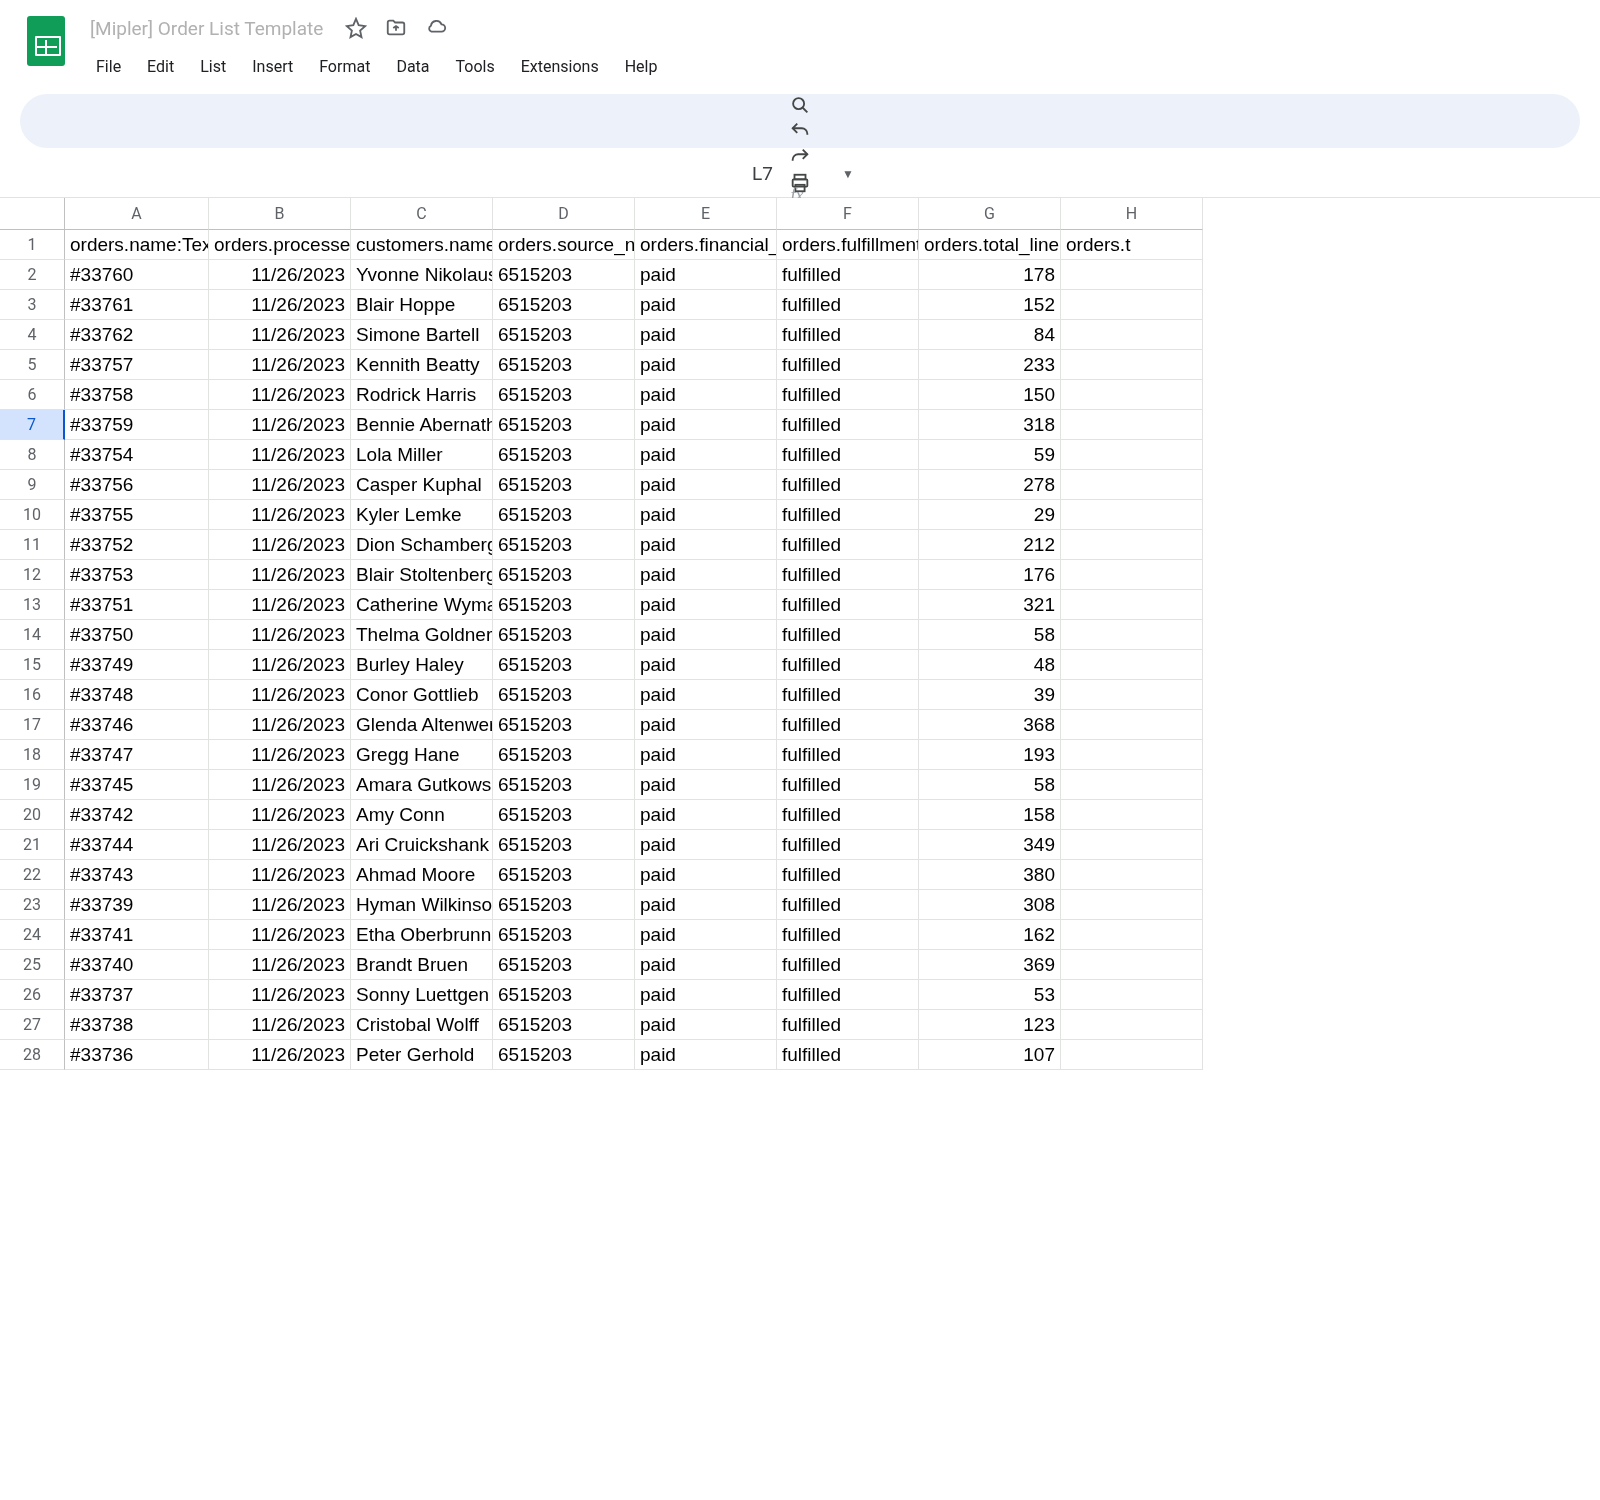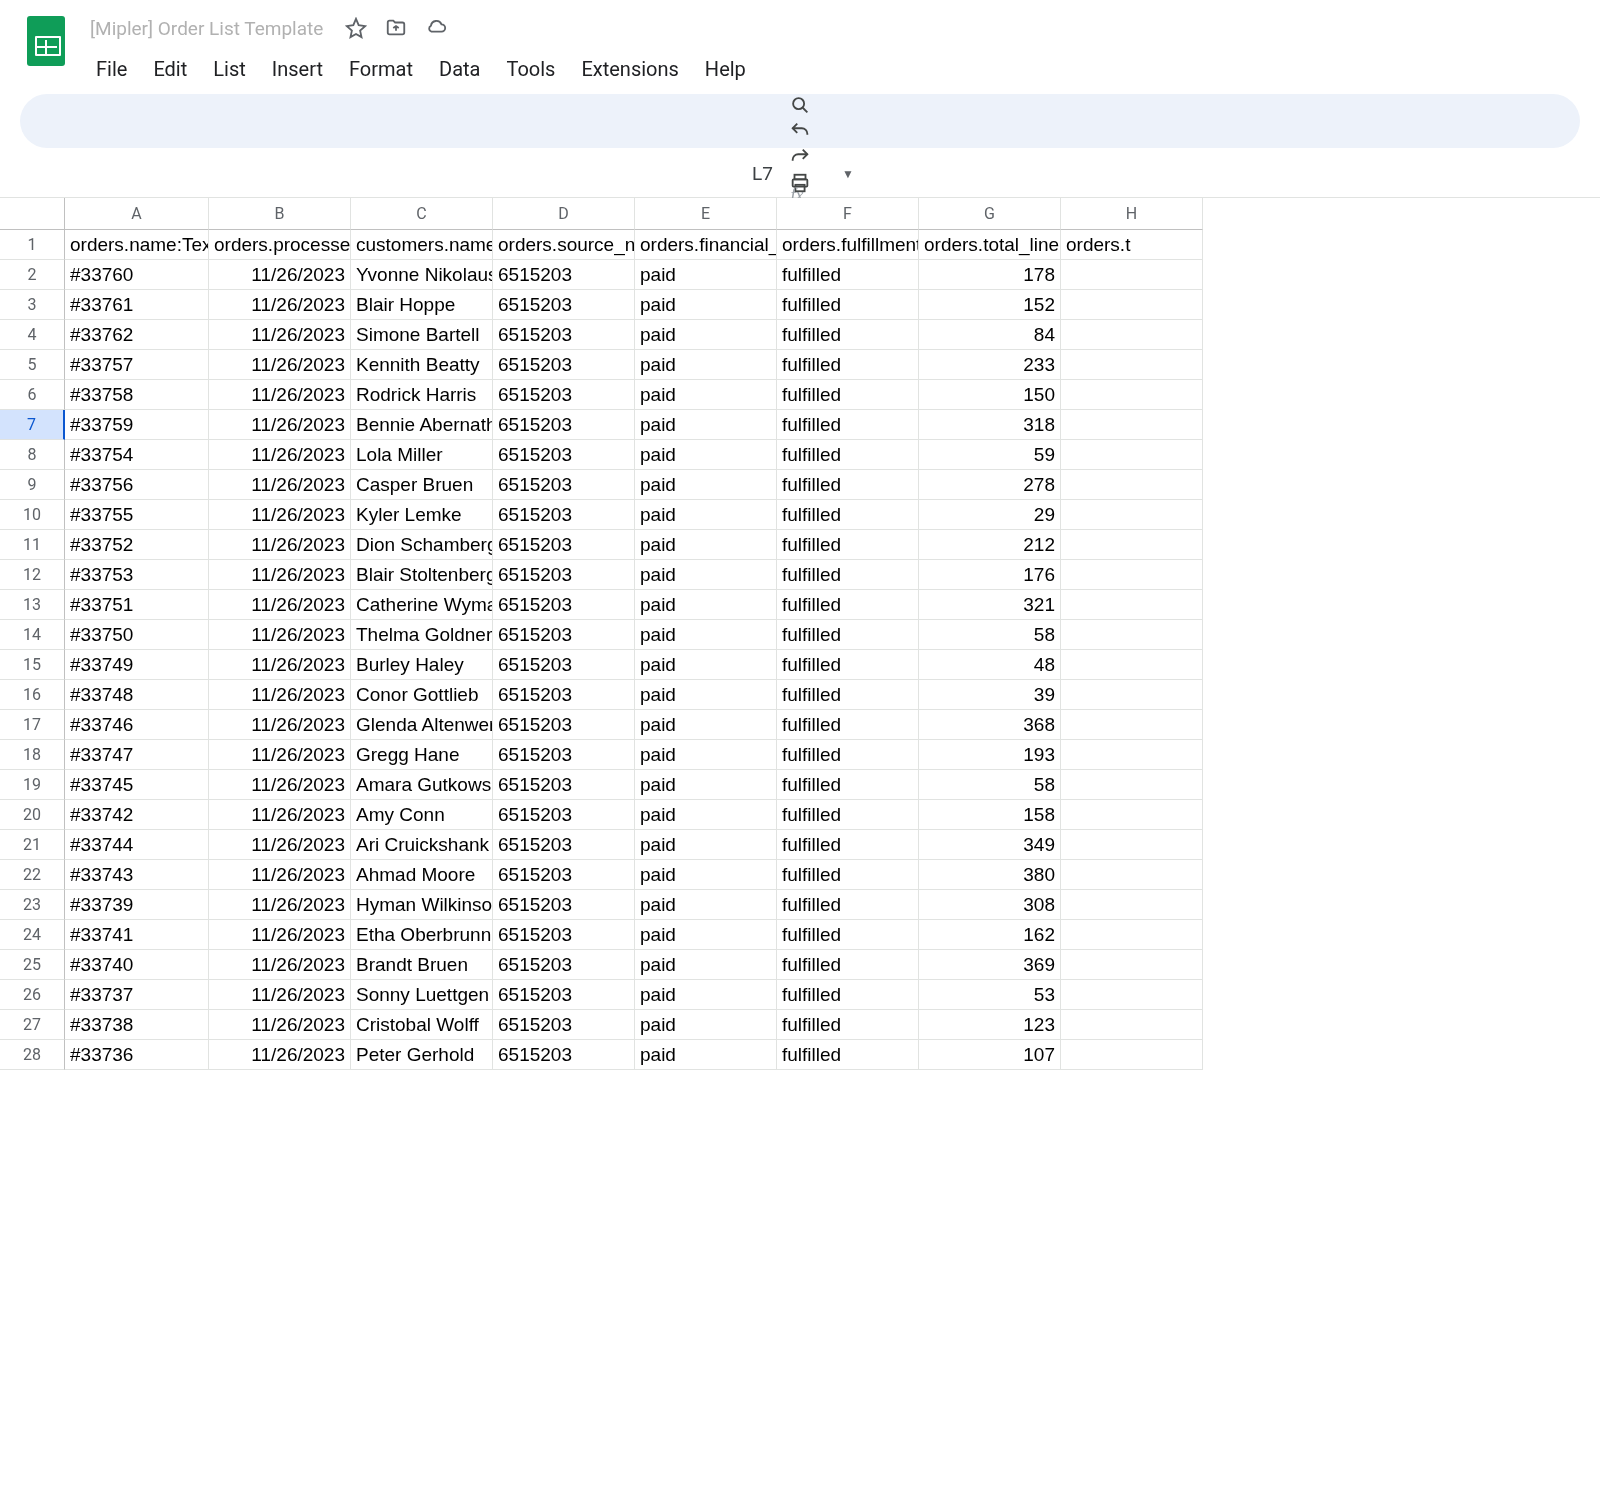--- a/index.html
+++ b/index.html
@@ -83,21 +83,21 @@
     align-items: center;
     justify-content: center;
     cursor: pointer;
   }
   .menubar {
     display: flex;
     gap: 2px;
     margin-top: 4px;
   }
   .menu-item {
-    font-size: 20px;
+    font-size: 16px;
     padding: 5px 12px;
     border-radius: 4px;
     cursor: pointer;
     color: #202124;
   }
   .toolbar-wrap {
     padding: 6px 20px 0 20px;
   }
   .toolbar {
     background: #edf2fa;
@@ -536,21 +536,21 @@
           <div class="cell w-c">Lola Miller</div>
           <div class="cell w-d">6515203</div>
           <div class="cell w-e">paid</div>
           <div class="cell w-f">fulfilled</div>
           <div class="cell w-g num">59</div>
           <div class="cell w-h"></div>
         </div>
         <div class="datarow">
           <div class="cell w-a">#33756</div>
           <div class="cell w-b num">11/26/2023</div>
-          <div class="cell w-c">Casper Bruen</div>
+          <div class="cell w-c">Casper Kuphal</div>
           <div class="cell w-d">6515203</div>
           <div class="cell w-e">paid</div>
           <div class="cell w-f">fulfilled</div>
           <div class="cell w-g num">278</div>
           <div class="cell w-h"></div>
         </div>
         <div class="datarow">
           <div class="cell w-a">#33755</div>
           <div class="cell w-b num">11/26/2023</div>
           <div class="cell w-c">Kyler Lemke</div>

